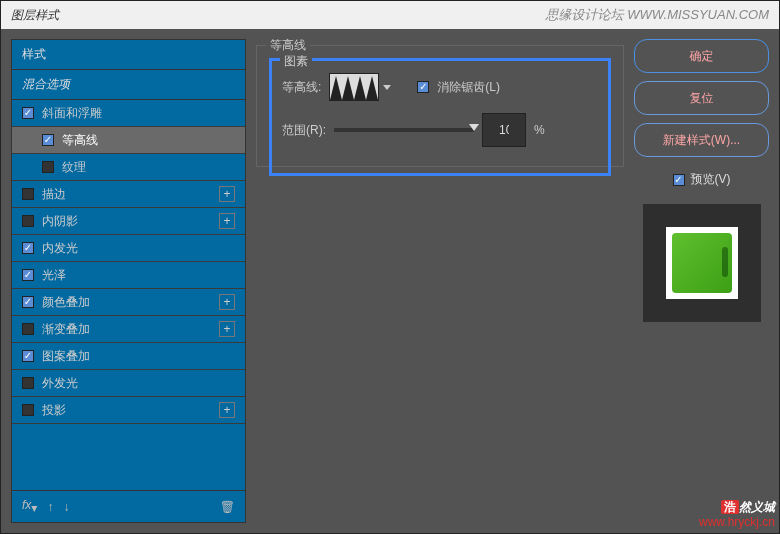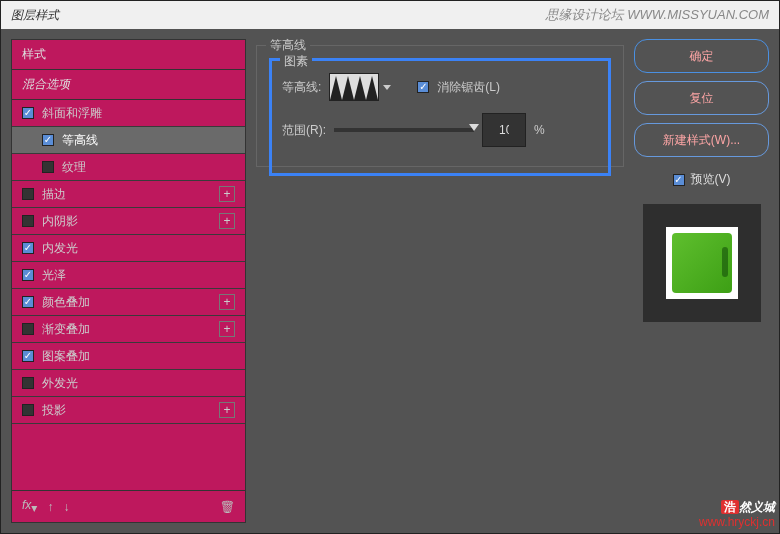--- a/index.html
+++ b/index.html
@@ -1,20 +1,20 @@
 <!DOCTYPE html>
 <html><head>
   <meta charset="utf-8">
   <style>
     * { margin: 0; padding: 0; box-sizing: border-box; font-family: "Microsoft YaHei", sans-serif; font-size: 12px; }
     body { width: 780px; height: 534px; background: #535353; position: relative; border: 1px solid #222; }
     .titlebar { height: 28px; background: #f0f0f0; display: flex; align-items: center; padding: 0 10px; color: #333; justify-content: space-between; font-style: italic; }
     .titlebar-right { color: #888; font-size: 13px; }
     .main { display: flex; padding: 10px; gap: 10px; height: calc(100% - 28px); }
-    .sidebar { width: 235px; background: #be185d; display: flex; flex-direction: column; border: 1px solid #333; }
+    .sidebar { width: 235px; background: #0369a1; display: flex; flex-direction: column; border: 1px solid #333; }
     .sidebar-header { padding: 6px 10px; color: #ddd; border-bottom: 1px solid #333; }
     .sidebar-mix { padding: 6px 10px; color: #ddd; border-bottom: 1px solid #333; font-style: italic; }
     .sidebar-list { flex: 1; overflow-y: auto; }
     .sidebar-item { display: flex; align-items: center; padding: 5px 10px; color: #ccc; border-bottom: 1px solid #3a3a3a; height: 27px; }
     .sidebar-item.selected { background: #6a6a6a; color: #fff; }
     .sidebar-item .cb { width: 12px; height: 12px; background: #333; border: 1px solid #222; margin-right: 8px; display: flex; align-items: center; justify-content: center; }
     .sidebar-item .cb.checked { background: #5a8dd6; }
     .sidebar-item .cb.checked::after { content: "✓"; color: #fff; font-size: 10px; line-height: 1; }
     .sidebar-item .lbl { flex: 1; }
     .sidebar-item .plus { width: 16px; height: 16px; border: 1px solid #777; color: #ccc; display: flex; align-items: center; justify-content: center; font-size: 12px; line-height: 1; }

